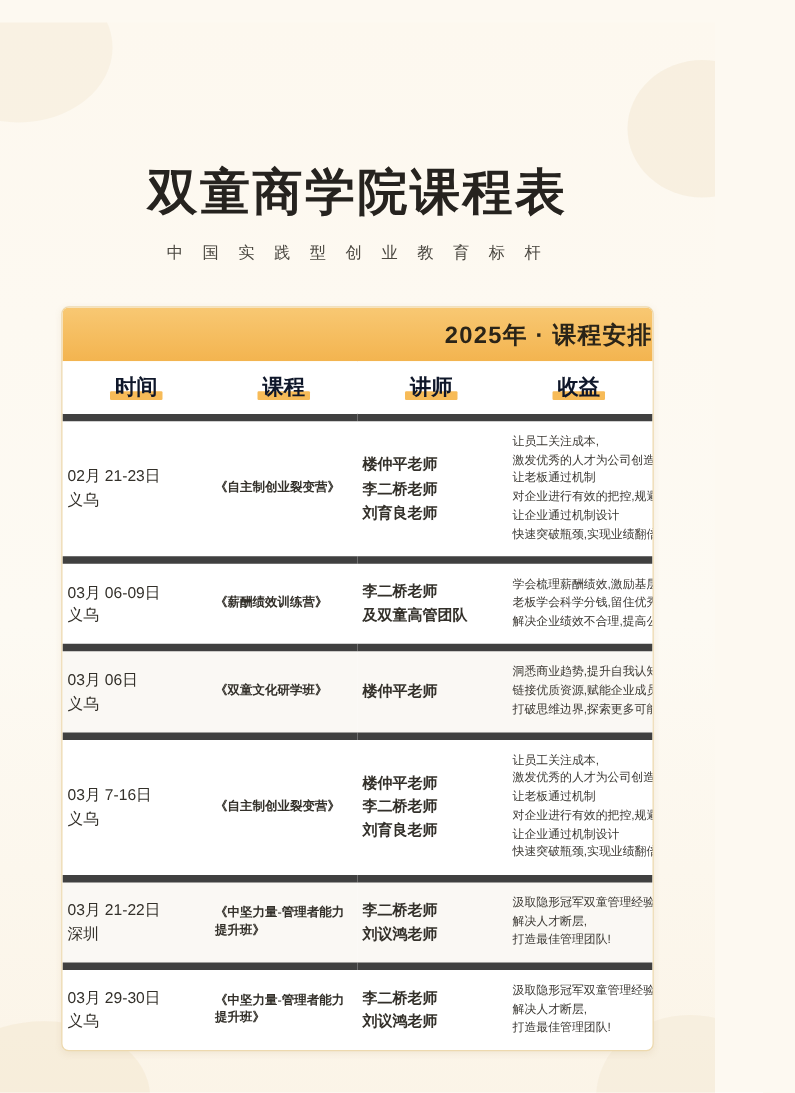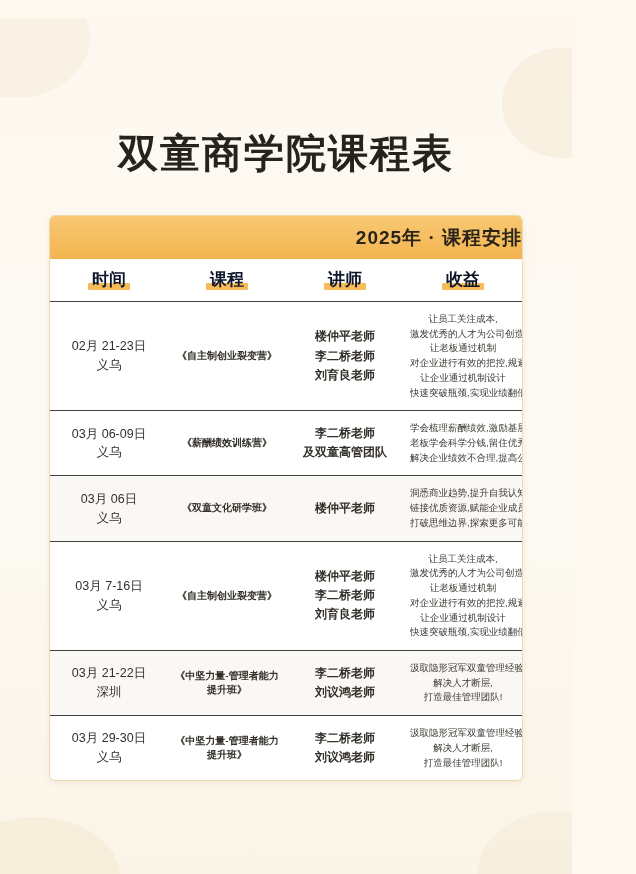--- a/index.html
+++ b/index.html
@@ -99,24 +99,23 @@
     text-decoration: underline;
   }
   .th-wrap { position: relative; display:inline-block; }
   .th-wrap .bar {
     position: absolute; left: -4px; right: -4px; bottom: 1px; height: 7px;
     background: #f7bb58; z-index: 0; border-radius: 1px;
   }
   .th-wrap .txt { position: relative; z-index: 1; }
 
   tbody td {
-    border-top: 1px solid #404040;
+    border-top: 6px solid #404040;
     padding: 10px 4px;
     vertical-align: middle;
-    text-align: center;
     color: #33302a;
   }
   tr.alt td { background: #faf8f4; }
   .c-time { font-size: 12.5px; line-height: 1.5; width: 100px; }
   .c-time .city { display:block; }
   .c-course { font-size: 10px; font-weight: bold; width: 120px; line-height:1.45;font-family:Liberation Serif, serif;}
   .c-teacher { font-size: 12px; font-weight: bold; width: 92px; line-height: 1.6; }
   .c-benefit { font-size: 9.5px; line-height: 1.55; color: #3b3833; padding-left:6px; padding-right:6px;}
   .c-benefit div { white-space: nowrap; }
 </style>
@@ -127,20 +126,21 @@
   <div class="blob blob-tl"></div>
   <div class="blob blob-tr"></div>
   <div class="blob blob-bl"></div>
   <div class="blob blob-br"></div>
 
   <div class="header">
     <div class="title">
       <span class="hl"></span>
       <span>双童商学院课程表</span>
     </div>
+    <div class="subtitle">中 国 实 践 型 创 业 教 育 标 杆</div>
   </div>
 
   <div class="card">
     <div class="card-head">2025年 · 课程安排</div>
     <table>
       <thead>
         <tr>
           <th>
             <span class="th-wrap"><span class="bar"></span><span class="txt">时间</span></span>
           </th>

